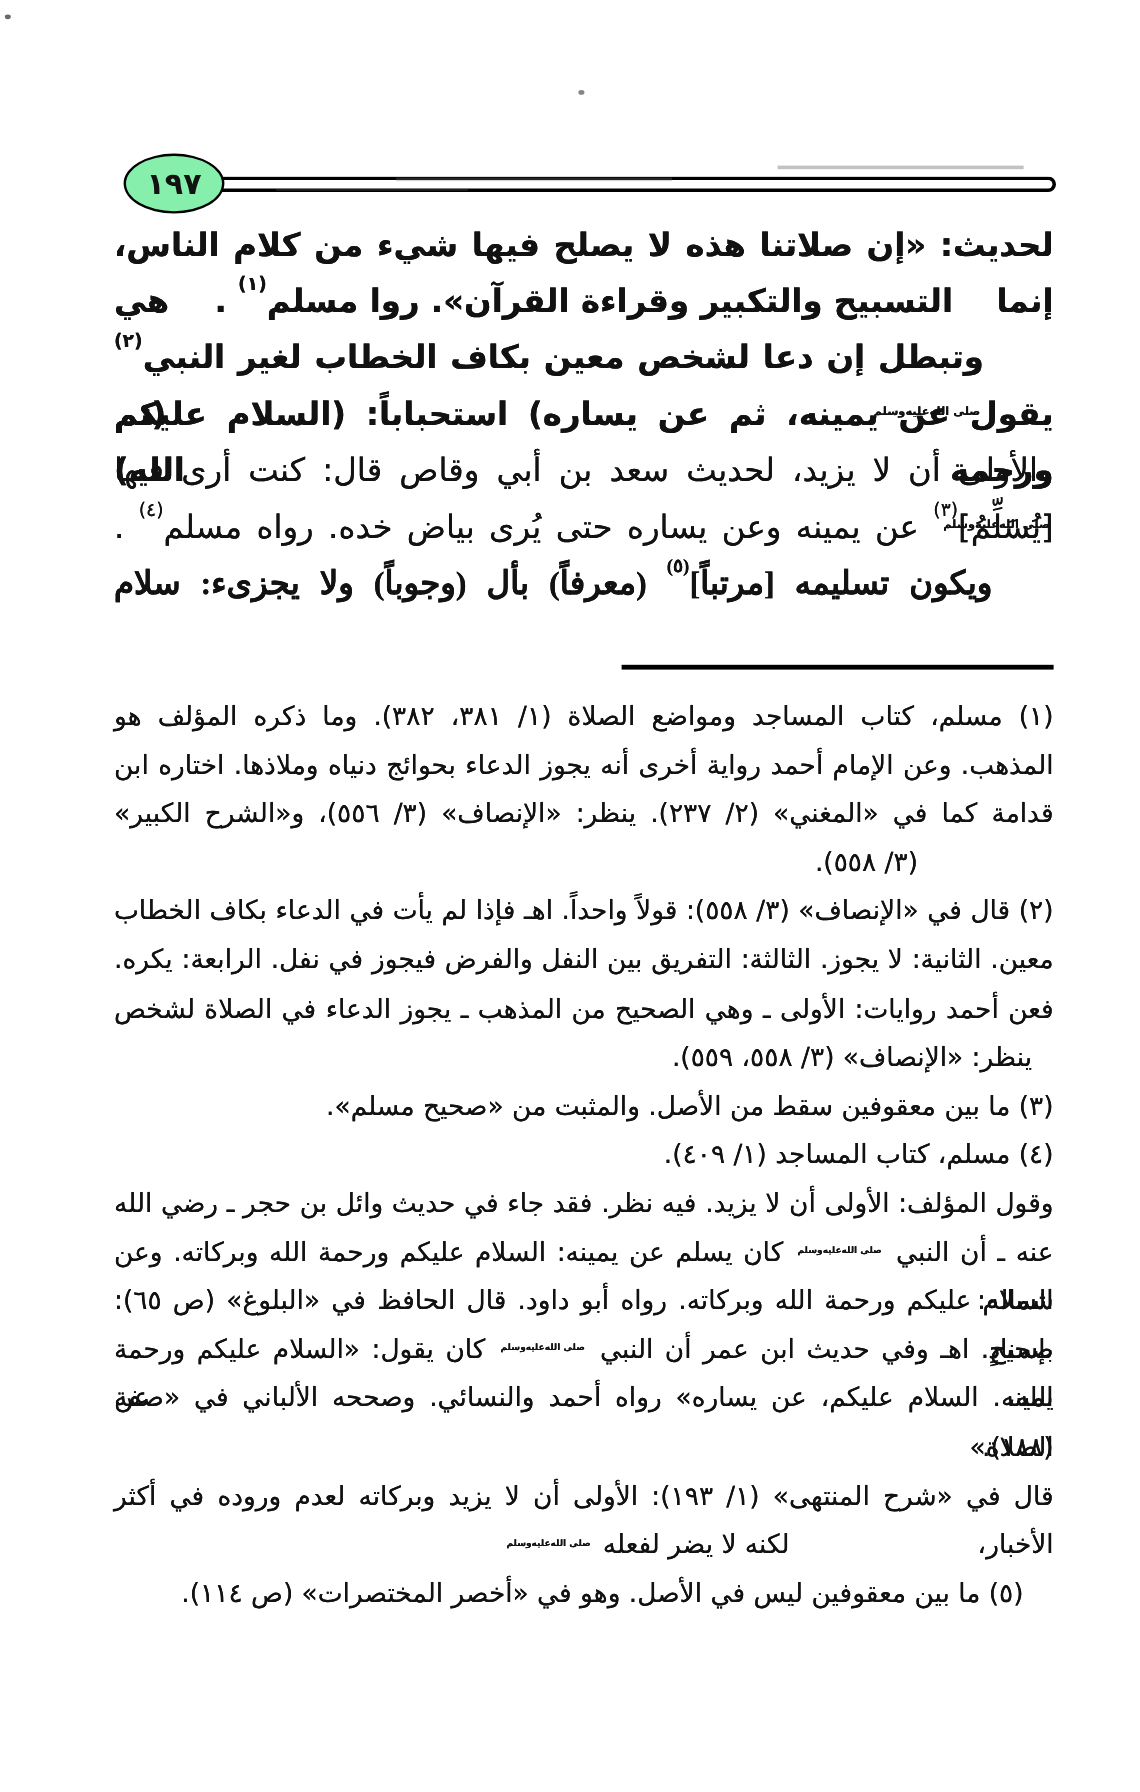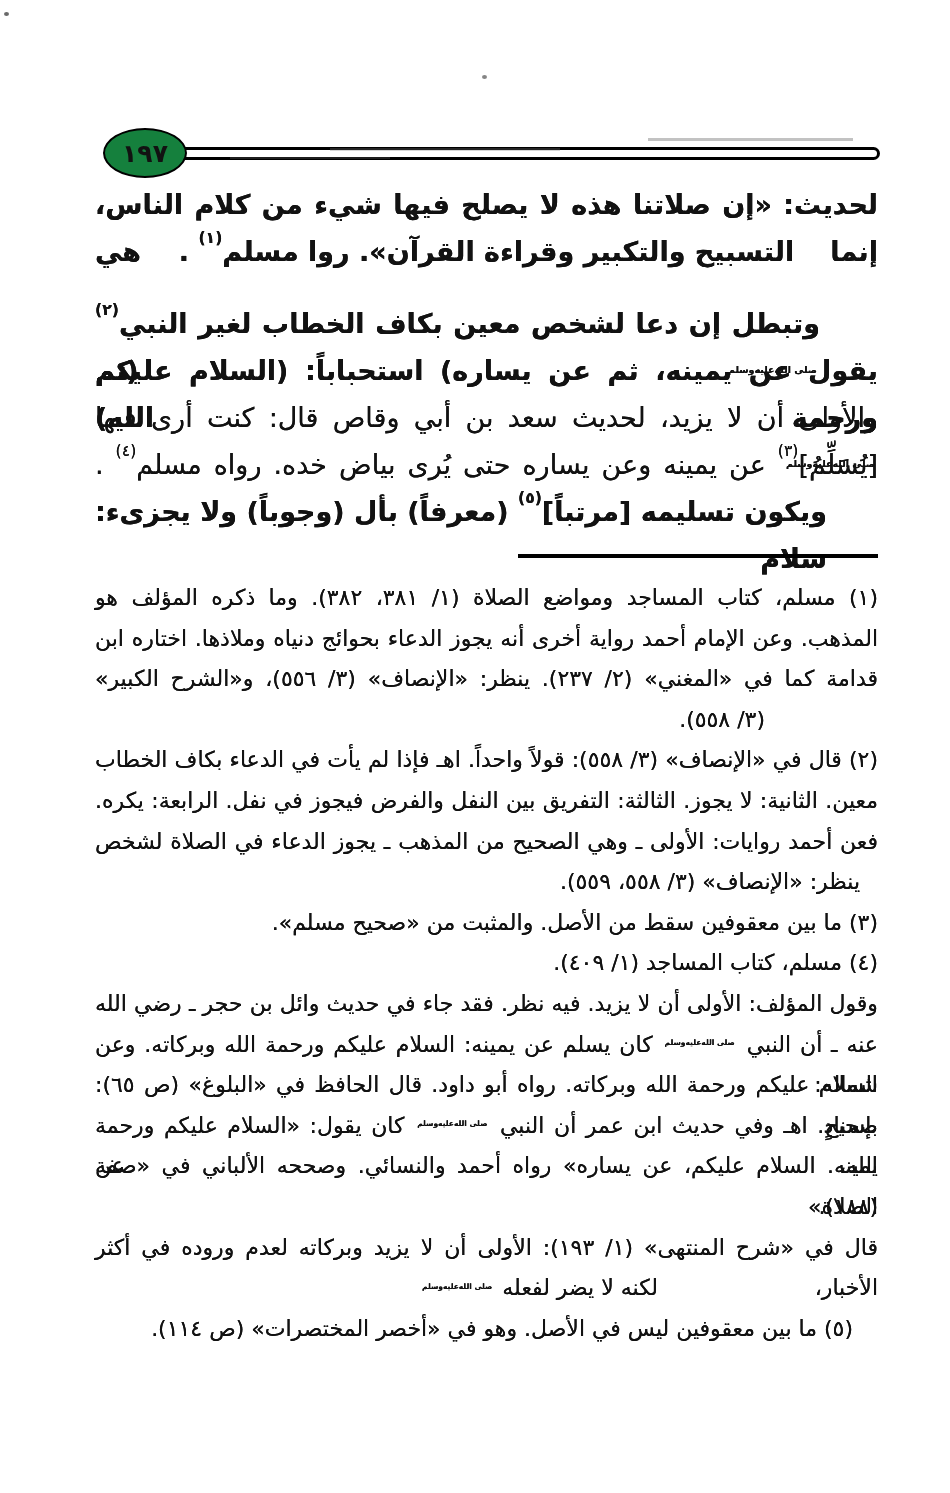--- a/index.html
+++ b/index.html
@@ -15,21 +15,21 @@
   
   .header{
     position:absolute;top:128px;left:103px;right:70px;
     display:flex;flex-direction:row;align-items:center;direction:ltr;
   }
   .oval{
     width:80px;height:46px;flex:0 0 auto;
     border:2.5px solid #000;border-radius:50%;
     display:flex;align-items:center;justify-content:center;
     font-size:25px;font-weight:bold;direction:rtl;
-    background:#15803d;z-index:2;
+    background:#86efac;z-index:2;
   }
   .tube{
     flex:1 1 auto;height:7px;margin-left:-4px;
     border:3px solid #000;border-left:none;
     border-radius:0 9px 9px 0;
     background:#fff;
   }
   .smudge{position:absolute;background:#777;}
   .smudge.s1{left:330px;top:148px;width:230px;height:3px;opacity:.30;}
   .smudge.s2{left:648px;top:138px;width:205px;height:3px;opacity:.45;}
@@ -79,33 +79,33 @@
     </div>
     <div class="tube"></div>
   </div>
   <span class="smudge s1"></span>
   <span class="smudge s2"></span>
   <span class="smudge s3"></span>
 
   <div class="main" id="main-lines">
       <div class="mline justify bold"><span>لحديث: «إن صلاتنا هذه لا يصلح فيها شيء من كلام الناس، إنما هي</span></div>
       <div class="mline bold"><span>التسبيح والتكبير وقراءة القرآن». روا مسلم</span><sup class="ref">(١)</sup><span> .</span></div>
-      <div class="mline justify bold" style="padding-right: 58px; margin-top: 25px;"><span>وتبطل إن دعا لشخص معين بكاف الخطاب لغير النبي</span><sup class="ref">(٢)</sup><span> </span><span class="saw">
+      <div class="mline justify bold" style="padding-right: 58px;"><span>وتبطل إن دعا لشخص معين بكاف الخطاب لغير النبي</span><sup class="ref">(٢)</sup><span> </span><span class="saw">
           <span class="saw-row">صلى الله</span>
           <span class="saw-row">عليه</span>
           <span class="saw-row">وسلم</span>
         </span><span> (ثم</span></div>
       <div class="mline justify bold"><span>يقول عن يمينه، ثم عن يساره) استحباباً: (السلام عليكم ورحمة الله)</span></div>
       <div class="mline justify"><span>والأولى أن لا يزيد، لحديث سعد بن أبي وقاص قال: كنت أرى فيها </span><span class="saw">
           <span class="saw-row">صلى الله</span>
           <span class="saw-row">عليه</span>
           <span class="saw-row">وسلم</span>
         </span></div>
       <div class="mline justify"><span>[يُسَلِّمُ]</span><sup class="ref">(٣)</sup><span> عن يمينه وعن يساره حتى يُرى بياض خده. رواه مسلم</span><sup class="ref">(٤)</sup><span> .</span></div>
-      <div class="mline justify bold" style="padding-right: 51px;"><span>ويكون تسليمه [مرتباً]</span><sup class="ref">(٥)</sup><span> (معرفاً) بأل (وجوباً) ولا يجزىء: سلام</span></div>
+      <div class="mline justify bold" style="padding-right: 51px; font-family: Liberation Serif, serif;"><span>ويكون تسليمه [مرتباً]</span><sup class="ref">(٥)</sup><span> (معرفاً) بأل (وجوباً) ولا يجزىء: سلام</span></div>
     </div>
 
   <div class="sep"></div>
 
   <div class="fn" id="fn-lines">
       <div class="fline justify"><span>(١) مسلم، كتاب المساجد ومواضع الصلاة (١/ ٣٨١، ٣٨٢). وما ذكره المؤلف هو</span></div>
       <div class="fline justify"><span>المذهب. وعن الإمام أحمد رواية أخرى أنه يجوز الدعاء بحوائج دنياه وملاذها. اختاره ابن</span></div>
       <div class="fline justify"><span>قدامة كما في «المغني» (٢/ ٢٣٧). ينظر: «الإنصاف» (٣/ ٥٥٦)، و«الشرح الكبير»</span></div>
       <div class="fline" style="padding-right: 113px;"><span>(٣/ ٥٥٨).</span></div>
       <div class="fline justify"><span>(٢) قال في «الإنصاف» (٣/ ٥٥٨): قولاً واحداً. اهـ فإذا لم يأت في الدعاء بكاف الخطاب</span></div>

